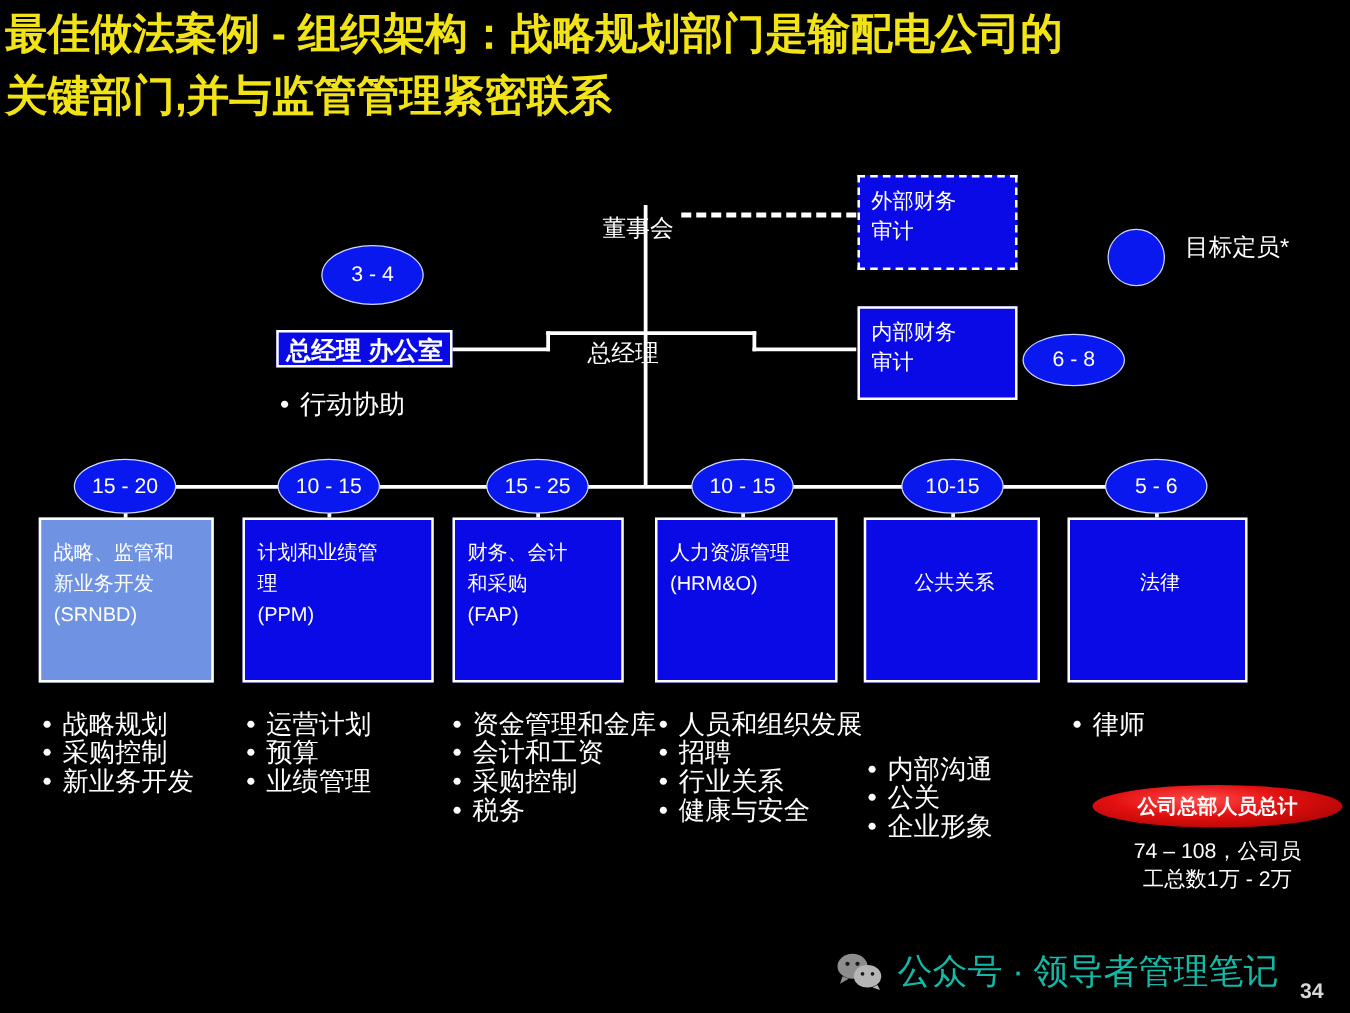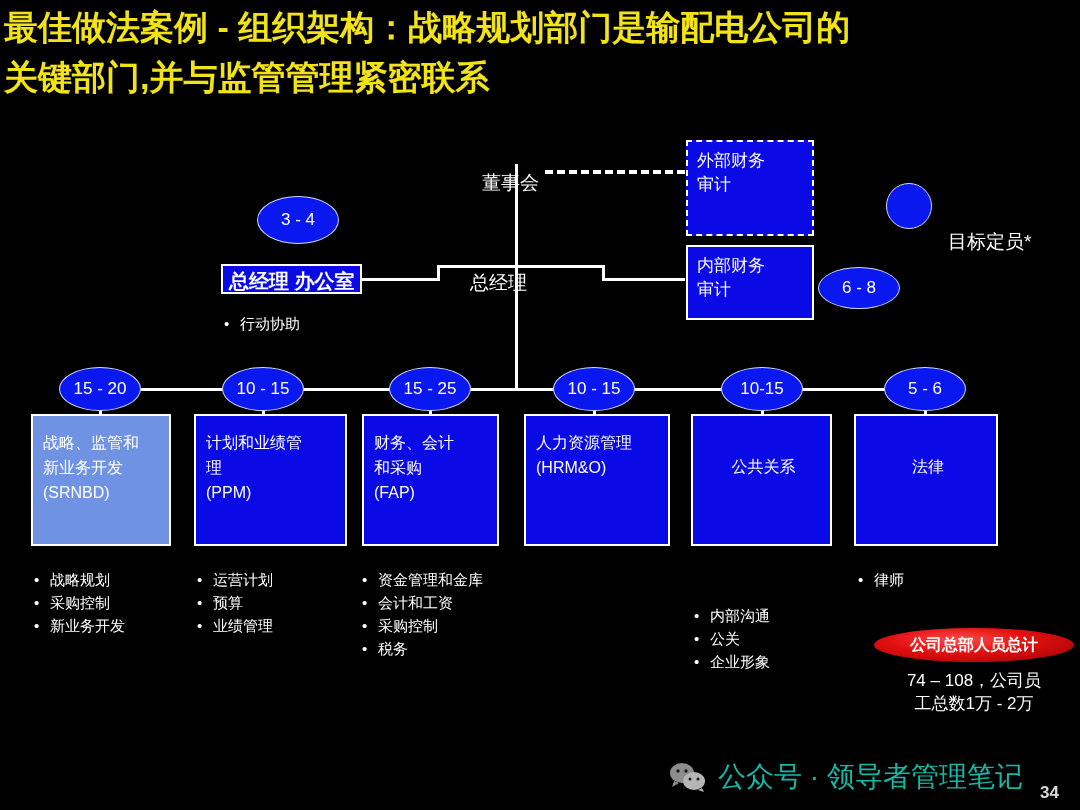--- a/index.html
+++ b/index.html
@@ -120,21 +120,21 @@
   .line-dash {
     position: absolute;
     height: 0;
     border-top: 4px dashed #ffffff;
   }
 
   
   .bullet-list {
     position: absolute;
     color: #ffffff;
-    font-size: 15px;
+    font-size: 21px;
     line-height: 23px;
     white-space: nowrap;
   }
   .bullet-list .bl-item { position: relative; padding-left: 18px; }
   .bullet-list .bl-item::before {
     content: "•";
     position: absolute;
     left: 2px;
     top: 0;
   }
@@ -212,38 +212,38 @@
   <div class="line-v" style="left:262px; top:400px; height:18px;"></div>
   <div class="line-v" style="left:429px; top:400px; height:18px;"></div>
   <div class="line-v" style="left:593px; top:400px; height:18px;"></div>
   <div class="line-v" style="left:761px; top:400px; height:18px;"></div>
   <div class="line-v" style="left:924px; top:400px; height:18px;"></div>
 
   <div class="plain-label" style="left:482px; top:170px;">董事会</div>
 
   <div class="plain-label" style="left:470px; top:270px;">总经理</div>
 
-  <div class="node-box dashed" style="left:686px; top:140px; width:128px; height:96px; white-space:pre-line;">外部财务
+  <div class="node-box dashed" style="left:686px; top:140px; width:128px; height:76px; white-space:pre-line;">外部财务
 审计</div>
 
   <div class="node-box" style="left:686px; top:245px; width:128px; height:75px; white-space:pre-line;">内部财务
 审计</div>
 
   <div class="ellipse" style="left:257px; top:196px; width:82px; height:48px;">3 - 4</div>
 
   <div class="gm-office-box" style="left:221px; top:264px; width:141px; height:30px;">总经理 办公室</div>
 
   <div class="bullet-list" style="left:222px; top:312px;">
     <div class="bl-item">行动协助</div>
   </div>
 
   <div class="ellipse" style="left:818px; top:267px; width:82px; height:42px;">6 - 8</div>
 
   <div class="legend-circle" style="left:886px; top:183px; width:46px; height:46px;"></div>
-  <div class="plain-label" style="left:948px; top:185px;margin-top:44px;">目标定员*</div>
+  <div class="plain-label" style="left:948px; top:185px;">目标定员*</div>
 
   <div class="ellipse" style="left:59px;  top:367px; width:82px; height:44px;">15 - 20</div>
   <div class="ellipse" style="left:222px; top:367px; width:82px; height:44px;">10 - 15</div>
   <div class="ellipse" style="left:389px; top:367px; width:82px; height:44px;">15 - 25</div>
   <div class="ellipse" style="left:553px; top:367px; width:82px; height:44px;">10 - 15</div>
   <div class="ellipse" style="left:721px; top:367px; width:82px; height:44px;">10-15</div>
   <div class="ellipse" style="left:884px; top:367px; width:82px; height:44px;">5 - 6</div>
 
   <div class="dept-box light" style="left:31px;  top:414px; width:140px; height:132px; white-space:pre-line;">战略、监管和
 新业务开发
@@ -268,20 +268,26 @@
     <div class="bl-item">运营计划</div>
     <div class="bl-item">预算</div>
     <div class="bl-item">业绩管理</div>
   </div>
   <div class="bullet-list" style="left:360px; top:568px;">
     <div class="bl-item">资金管理和金库</div>
     <div class="bl-item">会计和工资</div>
     <div class="bl-item">采购控制</div>
     <div class="bl-item">税务</div>
   </div>
+  <div class="bullet-list" style="left:525px; top:568px;">
+    <div class="bl-item">人员和组织发展</div>
+    <div class="bl-item">招聘</div>
+    <div class="bl-item">行业关系</div>
+    <div class="bl-item">健康与安全</div>
+  </div>
   <div class="bullet-list" style="left:692px; top:568px;margin-top:36px;">
     <div class="bl-item">内部沟通</div>
     <div class="bl-item">公关</div>
     <div class="bl-item">企业形象</div>
   </div>
   <div class="bullet-list" style="left:856px; top:568px;">
     <div class="bl-item">律师</div>
   </div>
 
   <div id="total-ellipse" style="left:874px; top:628px; width:200px; height:34px;">公司总部人员总计</div>

